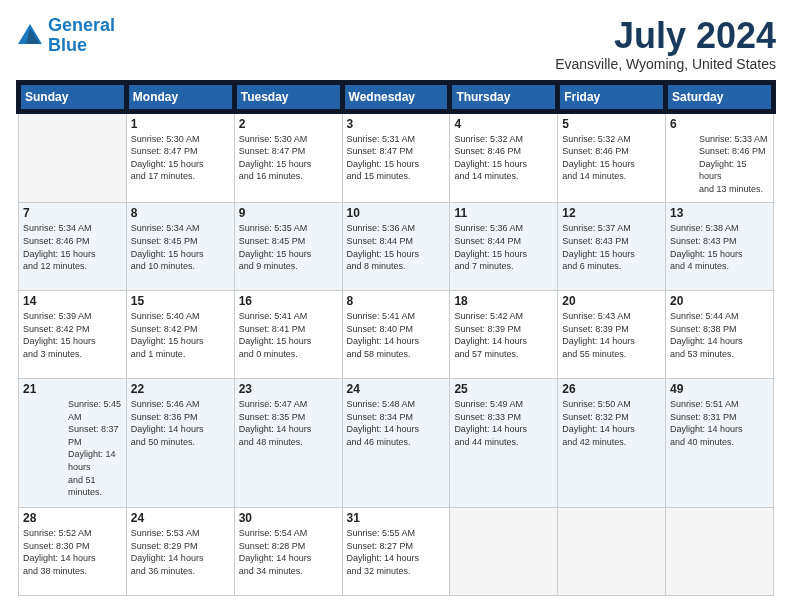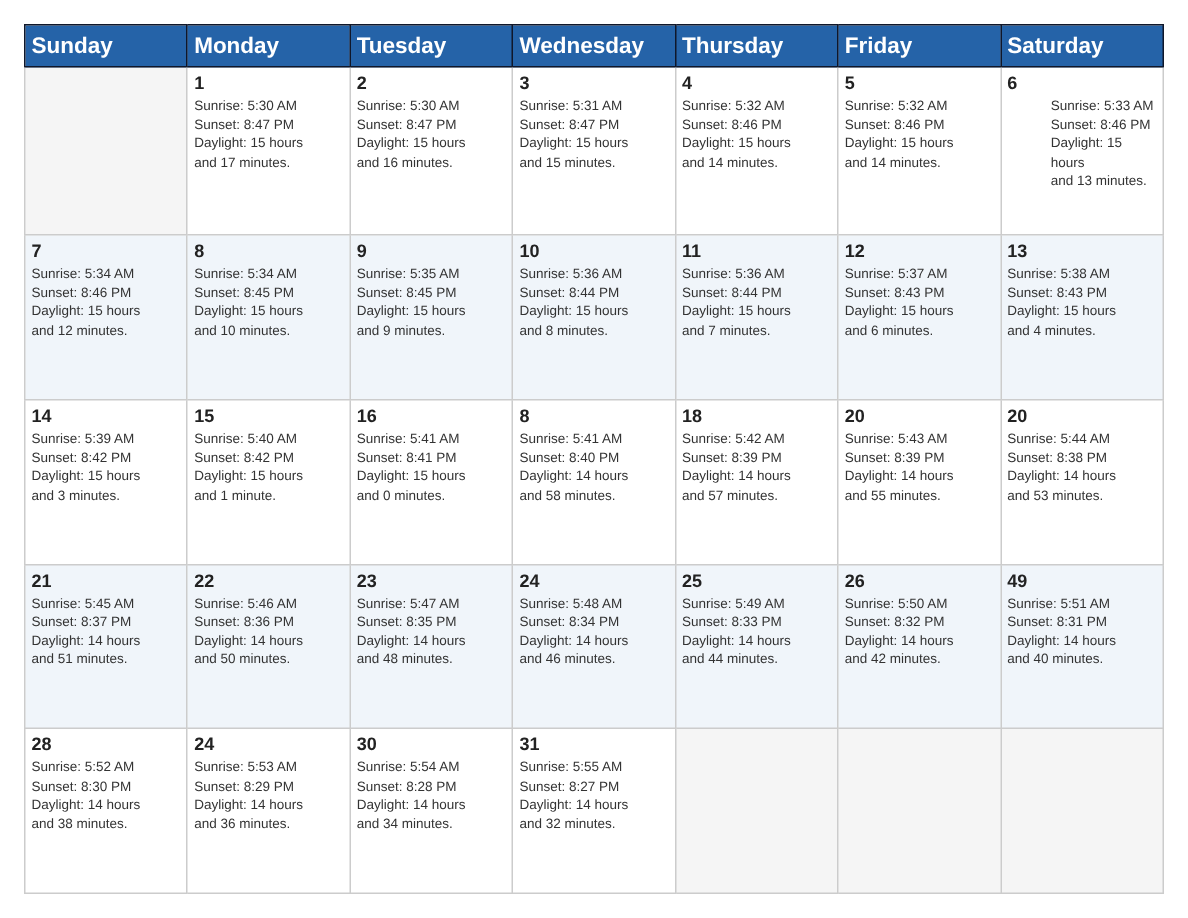--- a/index.html
+++ b/index.html
@@ -58,23 +58,23 @@
       flex: 1;
       border-collapse: collapse;
       width: 100%;
       font-size: 10px;
     }
     .calendar th {
       background: #2563a8;
       color: #fff;
       padding: 5px 4px;
       text-align: left;
-      font-size: 15px;
+      font-size: 12px;
       font-weight: bold;
-      border: 1px solid #0f172a;
+      border: 5px solid #0f172a;
     }
     .calendar td {
       vertical-align: top;
       border: 1px solid #ccc;
       padding: 3px 4px;
       width: calc(100% / 7);
       height: 84px;
       background: #fff;
     }
     .calendar td.empty {
@@ -95,20 +95,36 @@
       background: #fff;
     }
     .calendar tbody tr:nth-child(even) td:not(.empty) {
       background: #f0f5fa;
     }
   </style>
 </head>
 <body>
 
 <div class="page">
+  <div class="header">
+    <div class="logo">
+      <svg class="logo-icon" viewBox="0 0 28 28">
+        <polygon points="14,2 26,22 2,22" fill="#1a7abf"></polygon>
+        <polygon points="14,6 24,22 10,22" fill="#1a3a5c" opacity="0.5"></polygon>
+      </svg>
+      <div class="logo-text">
+        <div><span>General</span></div>
+        <div><span style="color:#1a7abf">Blue</span></div>
+      </div>
+    </div>
+    <div class="title-area">
+      <div class="month-title">July 2024</div>
+      <div class="location">Evansville, Wyoming, United States</div>
+    </div>
+  </div>
 
   <table class="calendar">
     <thead>
       <tr>
       <th>Sunday</th>
           <th>Monday</th>
           <th>Tuesday</th>
           <th>Wednesday</th>
           <th>Thursday</th>
           <th>Friday</th>
@@ -259,21 +275,21 @@
             <div class="day-number">20</div>
             <div class="day-info" style="white-space: pre-line;">Sunrise: 5:44 AM
 Sunset: 8:38 PM
 Daylight: 14 hours
 and 53 minutes.</div>
           </td>
         </tr>
         <tr>
           <td>
             <div class="day-number">21</div>
-            <div class="day-info" style="white-space: pre-line;">Sunrise: 5:45 AM
+            <div class="day-info" style="white-space: pre-line; margin-left: 45px;">Sunrise: 5:45 AM
 Sunset: 8:37 PM
 Daylight: 14 hours
 and 51 minutes.</div>
           </td>
           <td>
             <div class="day-number">22</div>
             <div class="day-info" style="white-space: pre-line;">Sunrise: 5:46 AM
 Sunset: 8:36 PM
 Daylight: 14 hours
 and 50 minutes.</div>

